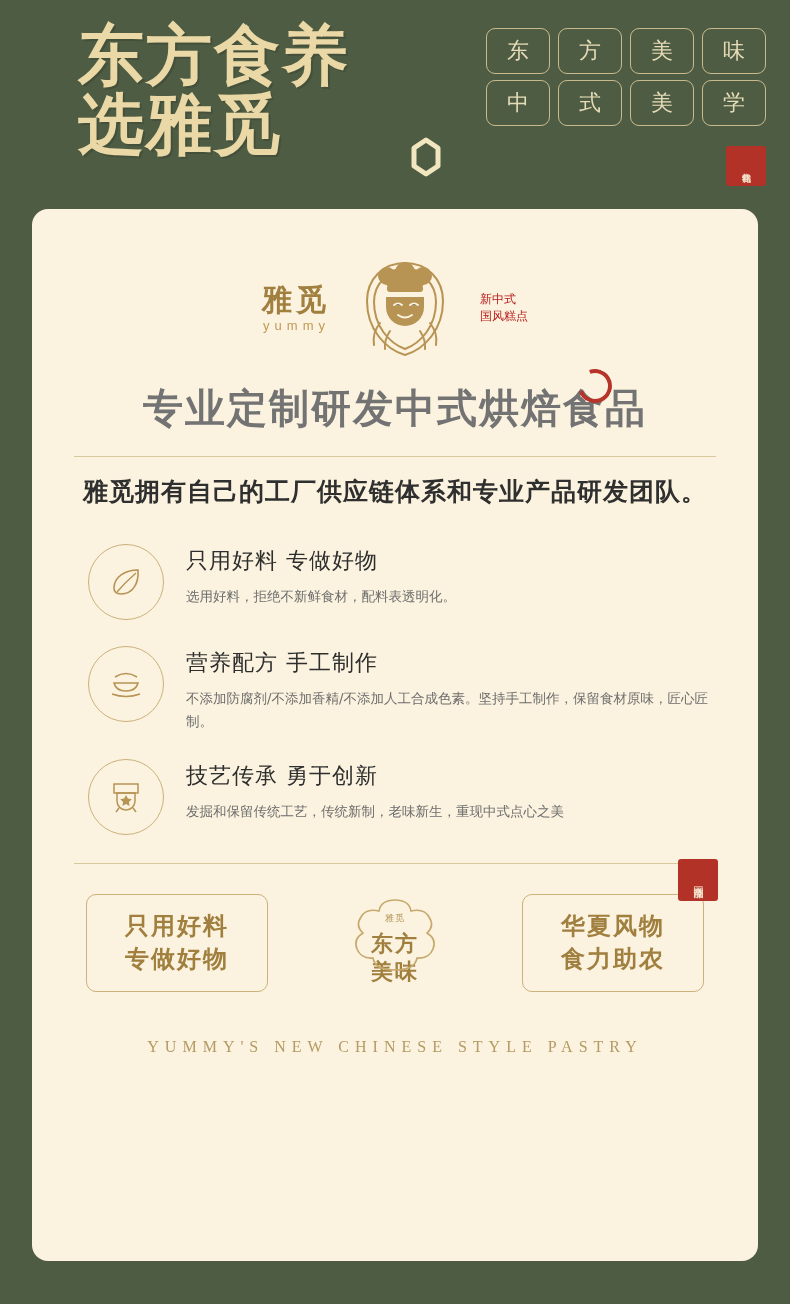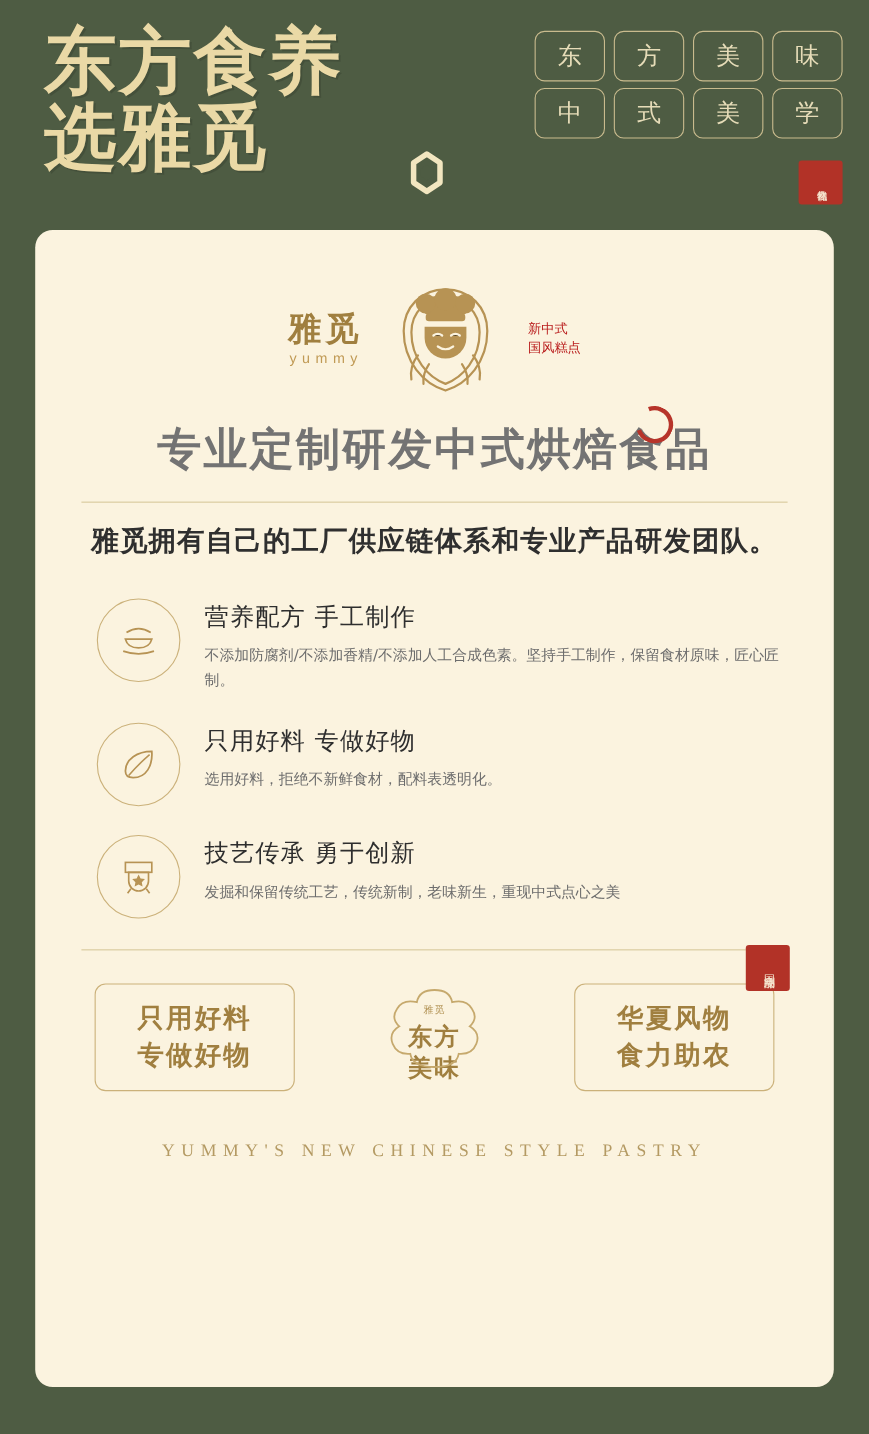--- a/index.html
+++ b/index.html
@@ -9,20 +9,21 @@
     font-family:"Liberation Sans","DejaVu Sans",sans-serif;
     overflow:hidden;
     position:relative;
   }
   
   .header{
     position:relative;
     height:212px;
     box-sizing:border-box;
     padding:18px 30px 0 30px;
+    margin-left:38px;
   }
   .headline{
     position:absolute;
     left:40px; top:22px;
     color:#ead9a6;
     font-family:"DejaVu Sans","Liberation Sans",sans-serif;
     font-weight:bold;
     letter-spacing:2px;
     line-height:1.02;
     text-shadow:2px 2px 0 rgba(0,0,0,0.12);
@@ -292,41 +293,41 @@
 
   <div class="rule"></div>
 
   <div class="lead">雅觅拥有自己的工厂供应链体系和专业产品研发团队。</div>
 
   <div class="features">
 
     <div class="feature">
       <div class="f-icon">
         <svg width="42" height="42" viewBox="0 0 42 42">
+          <path d="M33 9 C20 9 9 16 9 27 C9 31 12 33 16 33 C28 33 34 22 33 9 Z" fill="none" stroke="#b79354" stroke-width="1.6"></path>
+          <path d="M31 12 C24 18 18 24 12 31" fill="none" stroke="#b79354" stroke-width="1.4"></path>
+        </svg>
+      </div>
+      <div class="f-text">
+        <div class="f-title">只用好料 专做好物</div>
+        <div class="f-desc">选用好料，拒绝不新鲜食材，配料表透明化。</div>
+      </div>
+    </div>
+
+    <div class="feature">
+      <div class="f-icon">
+        <svg width="42" height="42" viewBox="0 0 42 42">
           <path d="M10 14 q11 -7 22 0" fill="none" stroke="#b79354" stroke-width="1.6"></path>
           <path d="M9 20 h24 q-2 8 -12 8 q-10 0 -12 -8 z" fill="none" stroke="#b79354" stroke-width="1.6"></path>
           <path d="M7 31 q14 5 28 0" fill="none" stroke="#b79354" stroke-width="1.6"></path>
         </svg>
       </div>
       <div class="f-text">
         <div class="f-title">营养配方 手工制作</div>
         <div class="f-desc">不添加防腐剂/不添加香精/不添加人工合成色素。坚持手工制作，保留食材原味，匠心匠制。</div>
-      </div>
-    </div>
-
-    <div class="feature">
-      <div class="f-icon">
-        <svg width="42" height="42" viewBox="0 0 42 42">
-          <path d="M33 9 C20 9 9 16 9 27 C9 31 12 33 16 33 C28 33 34 22 33 9 Z" fill="none" stroke="#b79354" stroke-width="1.6"></path>
-          <path d="M31 12 C24 18 18 24 12 31" fill="none" stroke="#b79354" stroke-width="1.4"></path>
-        </svg>
-      </div>
-      <div class="f-text">
-        <div class="f-title">只用好料 专做好物</div>
-        <div class="f-desc">选用好料，拒绝不新鲜食材，配料表透明化。</div>
       </div>
     </div>
 
     <div class="feature">
       <div class="f-icon">
         <svg width="42" height="42" viewBox="0 0 42 42">
           <rect x="9" y="8" width="24" height="9" fill="none" stroke="#b79354" stroke-width="1.5"></rect>
           <path d="M12 17 h18 v8 a9 9 0 0 1 -18 0 z" fill="none" stroke="#b79354" stroke-width="1.5"></path>
           <path d="M21 19 l1.8 3.6 4 .6 -2.9 2.8 .7 4 -3.6 -1.9 -3.6 1.9 .7 -4 -2.9 -2.8 4 -.6 z" fill="#b79354"></path>
           <path d="M14 32 l-3 4 m17 -4 l3 4" stroke="#b79354" stroke-width="1.5" fill="none"></path>

